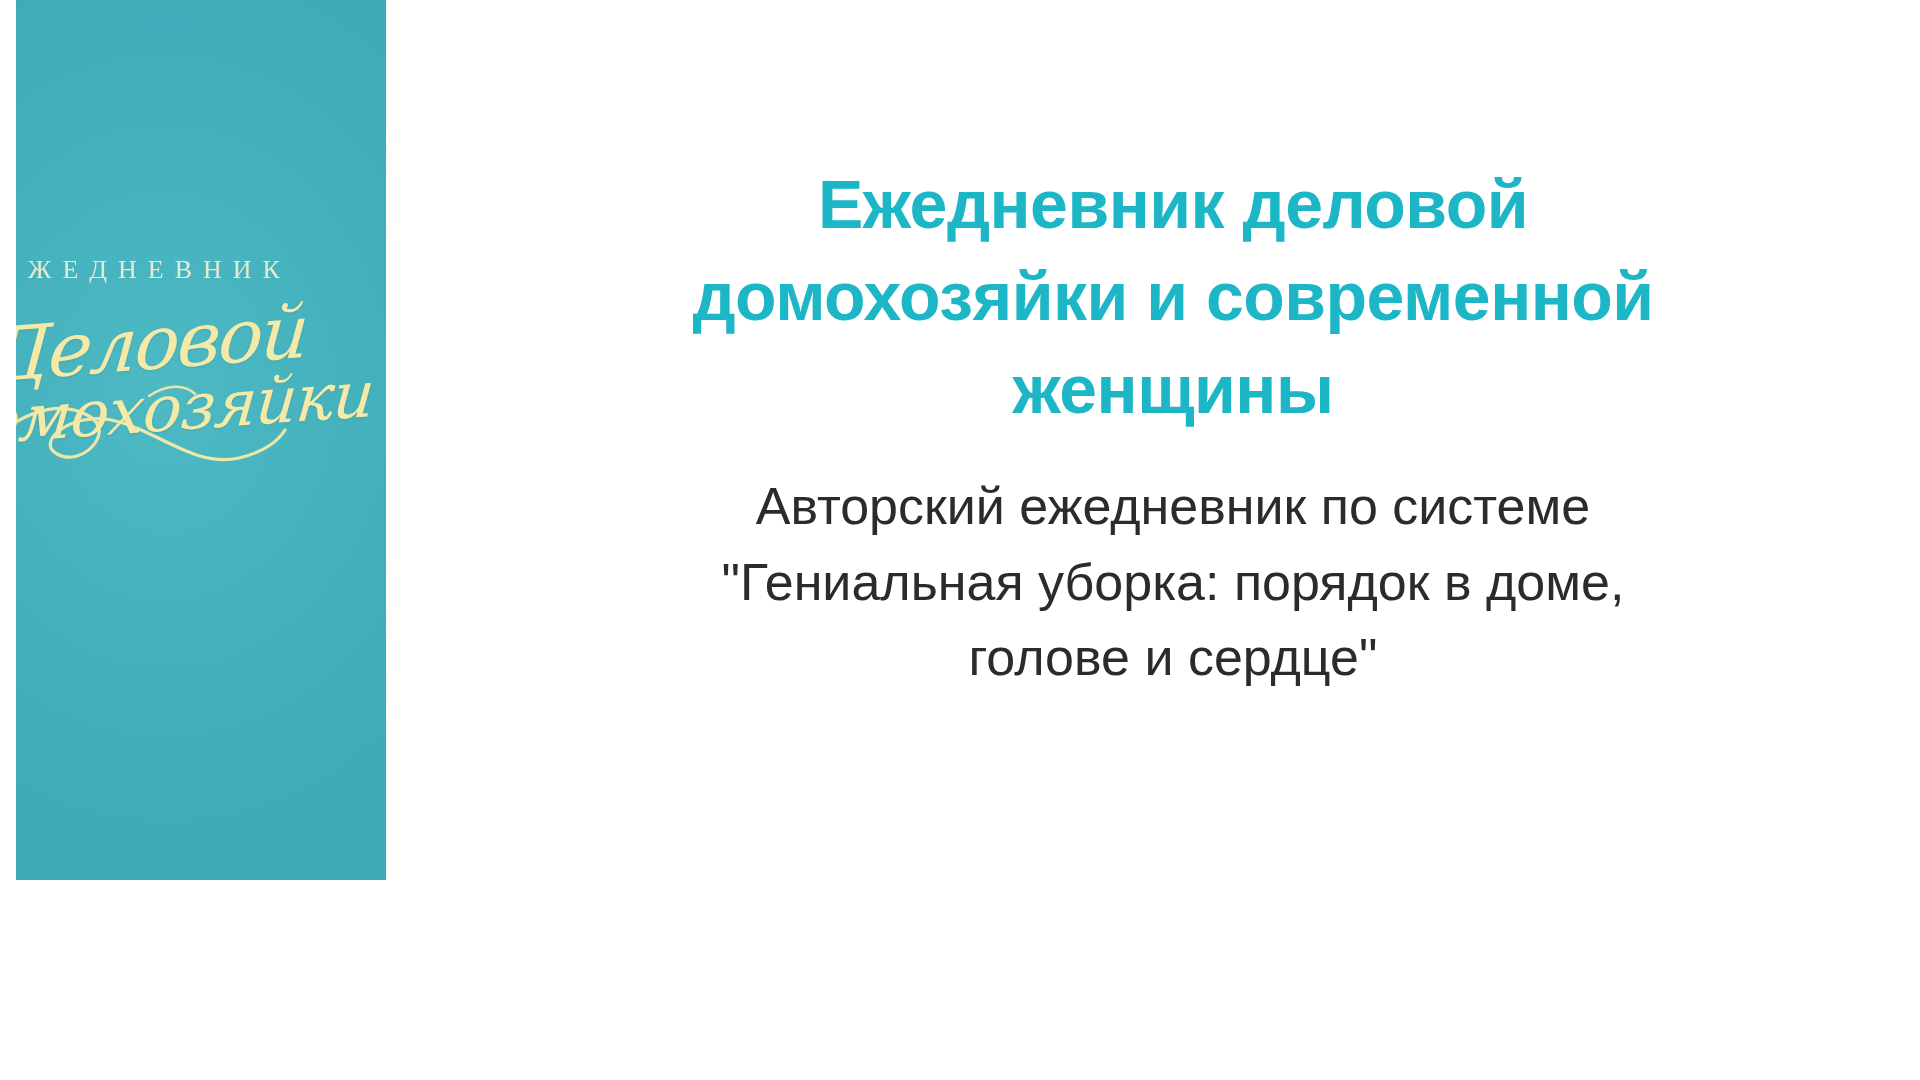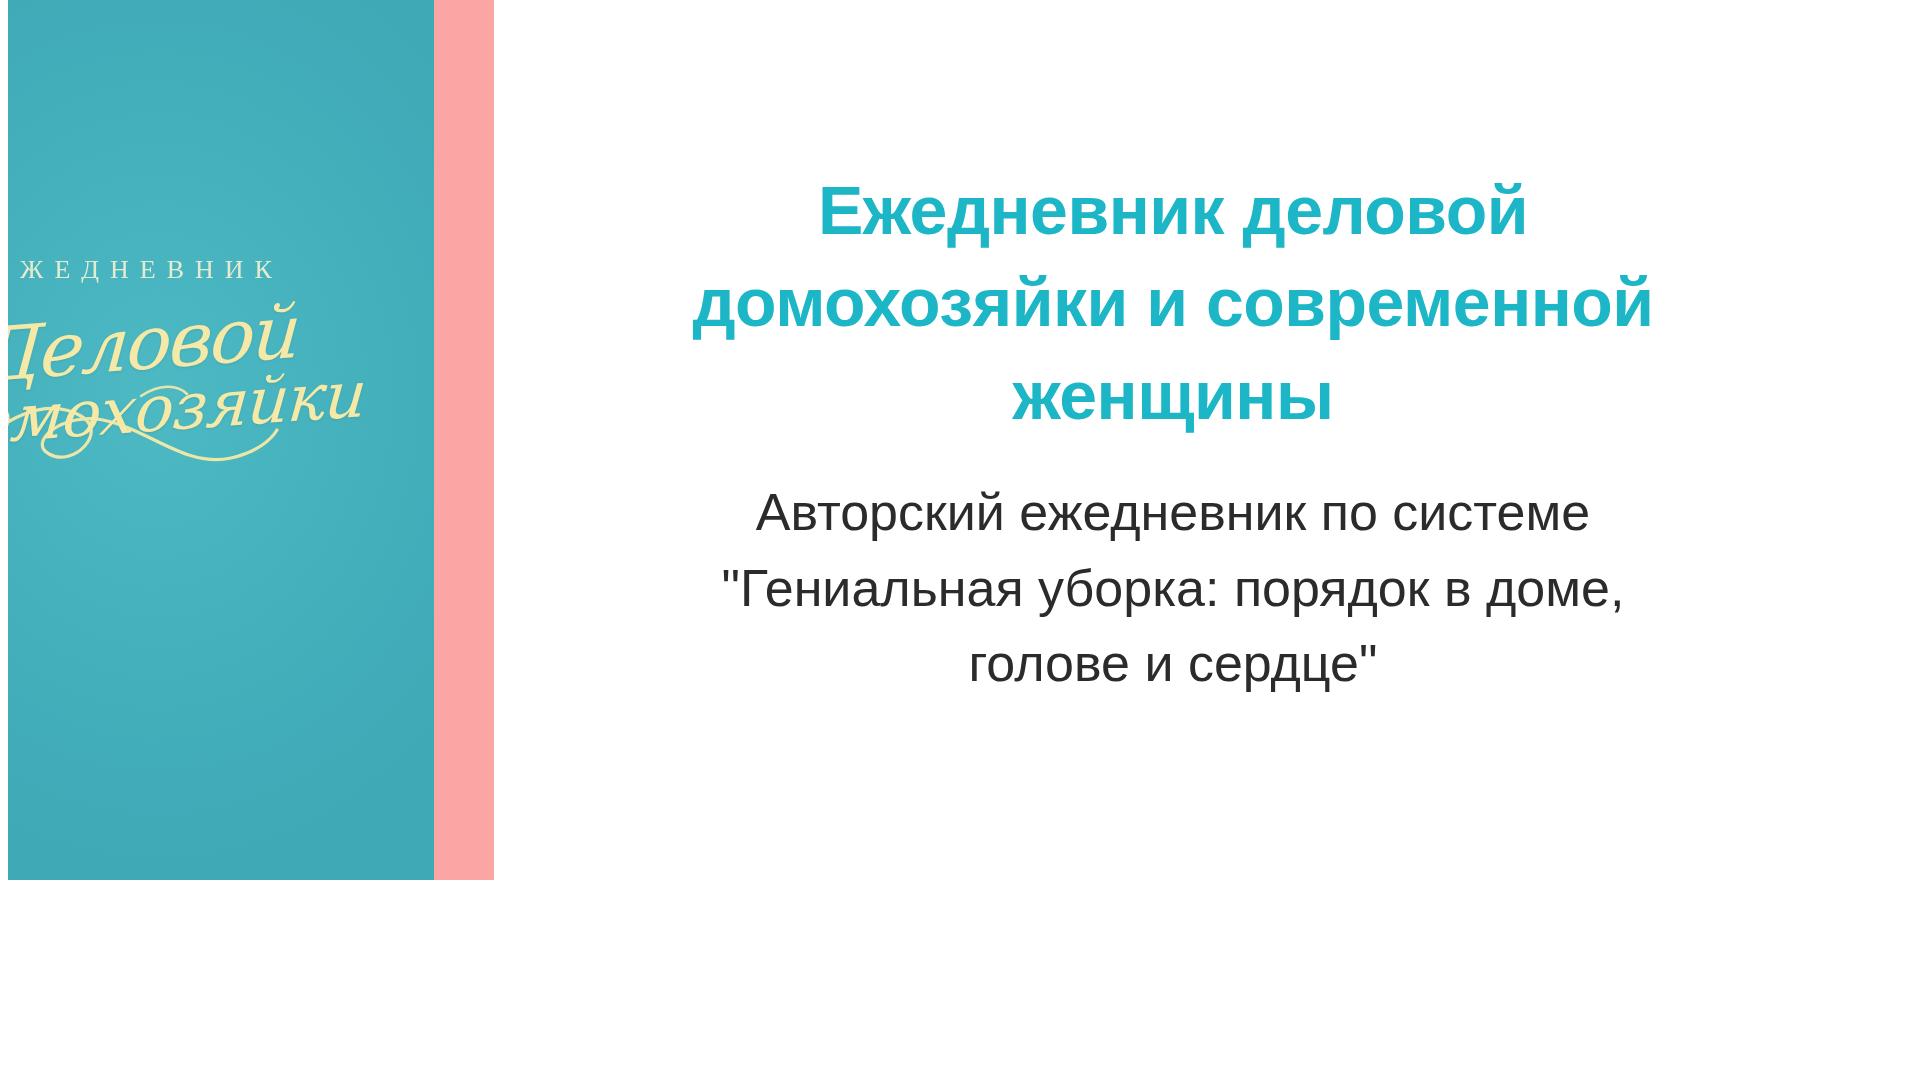--- a/index.html
+++ b/index.html
@@ -16,23 +16,23 @@
     position: relative;
     width: 1920px;
     height: 1080px;
     background: #ffffff;
     overflow: hidden;
   }
 
   
   .cover-panel {
     position: absolute;
-    left: 8px;
+    left: 16px;
     top: 0;
-    width: 486px;
+    width: 370px;
     height: 880px;
     background: #fca5a5;
     overflow: hidden;
   }
   .cover-inner {
     position: absolute;
     left: -150px;
     top: 0;
     width: 576px;
     height: 880px;
@@ -88,21 +88,21 @@
     top: 372px;
     width: 330px;
     height: 140px;
     pointer-events: none;
   }
 
   
   .content {
     position: absolute;
     left: 426px;
-    top: 14px;
+    top: 8px;
     width: 1494px;
     height: 880px;
   }
   .content-inner {
     position: absolute;
     left: 50%;
     top: 0;
     transform: translateX(-50%);
     width: 1560px;
     text-align: center;

